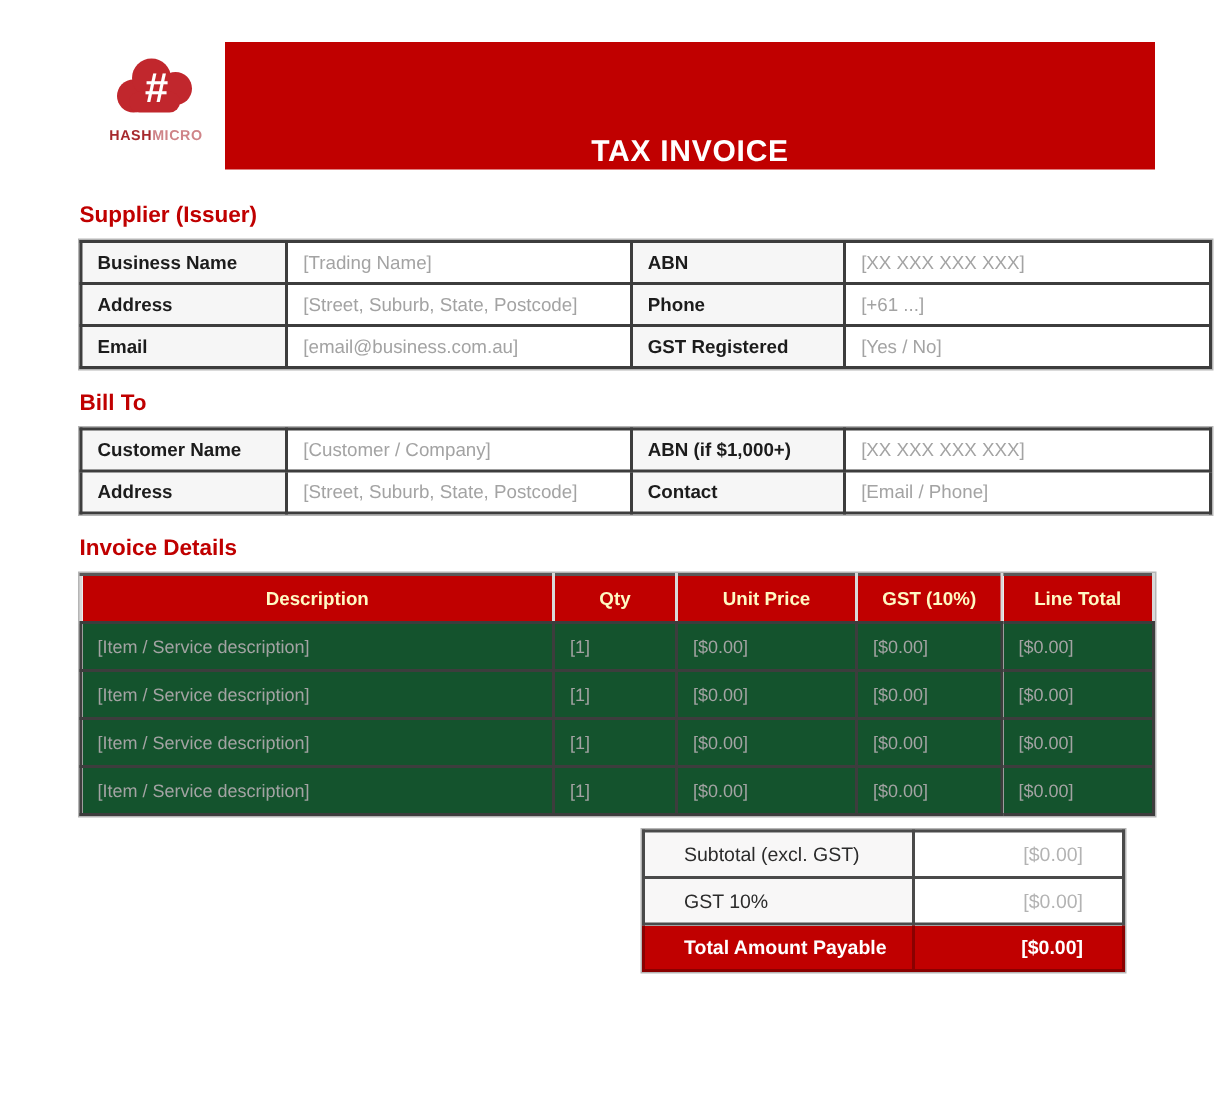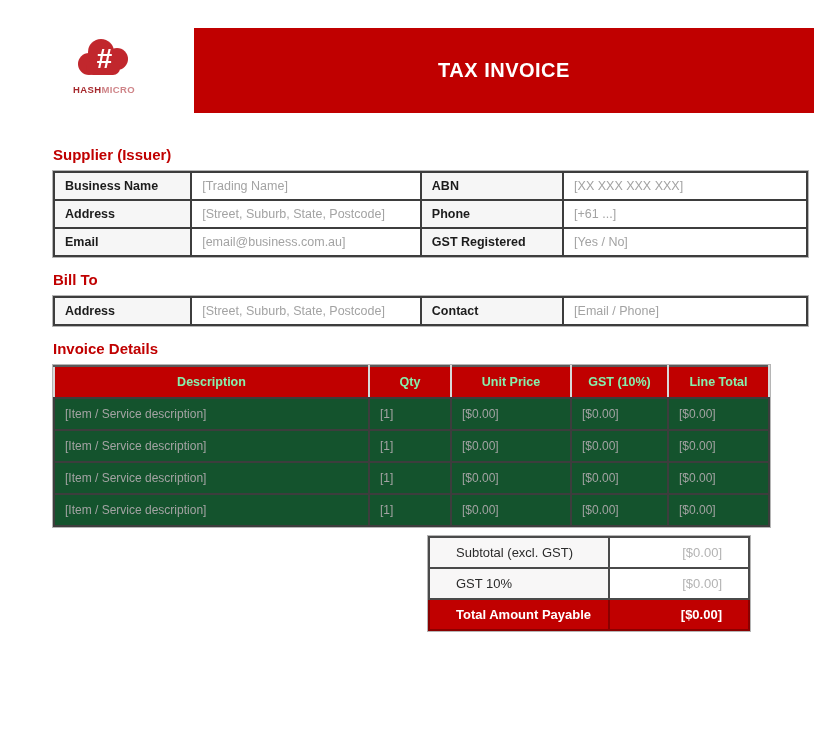--- a/index.html
+++ b/index.html
@@ -7,56 +7,56 @@
   body {
     font-family: "Liberation Sans", "DejaVu Sans", sans-serif;
     width: 816px; height: 738px; overflow: hidden;
   }
   .page { position: relative; width: 816px; height: 738px; background: #fff; }
 
   
   .header-area { position: relative; height: 113px; }
   .banner {
     position: absolute; left: 150px; top: 28px; width: 620px; height: 85px;
-    background: #c00000; display: flex; align-items: center; justify-content: center; margin-left: 44px;
+    background: #c00000; display: flex; align-items: flex-end; justify-content: center;
   }
   .banner h1 {
     color: #ffffff; font-size: 20px; font-weight: bold; letter-spacing: 0.5px;
   }
   .logo {
     position: absolute; left: 64px; top: 37px; width: 80px; text-align: center;
   }
   .logo .brand { font-size: 9.5px; font-weight: bold; letter-spacing: 0.4px; margin-top: 1px; white-space: nowrap; }
   .logo .brand .b1 { color: #a6292d; }
   .logo .brand .b2 { color: #cf8488; }
 
   
   .content { padding-left: 53px; }
   h2.section-heading {
     color: #c00000; font-size: 15px; font-weight: bold;
     margin: 14px 0 8px 0;
   }
-  .content > h2.first { margin-top: 33px; }
+  .content > h2.first { margin-top: 22px; }
 
   table { border-collapse: collapse; table-layout: fixed; }
   td, th { overflow: hidden; white-space: nowrap; }
 
   
   table.fields { width: 755px; box-shadow: 0 0 0 1px #b5b5b5; padding-left: 37px; }
   table.fields td {
     border: 2px solid #3d3d3d; font-size: 12.5px; padding: 5px 10px; height: 28px;
   }
   table.fields td.lbl { background: #f6f6f6; font-weight: bold; color: #1c1c1c; }
   table.fields td.val { background: #ffffff; color: #a3a3a3; }
   .cw1 { width: 135px; } .cw2 { width: 226px; } .cw3 { width: 140px; } .cw4 { width: 240px; }
 
   
   table.items { width: 715px; box-shadow: 0 0 0 1px #b5b5b5; }
   table.items th {
-    background: #c00000; color: #86efac; font-weight: bold; font-size: 12.5px;
+    background: #c00000; color: #fef9c3; font-weight: bold; font-size: 12.5px;
     text-align: center; padding: 8px 6px; height: 32px;
     border-top: 2px solid #5a5a5a; border-bottom: 2px solid #3d3d3d;
     border-left: 2px solid #d9d9d9; border-right: 2px solid #d9d9d9;
   }
   table.items td {
     border: 2px solid #3d3d3d; color: #a3a3a3; font-size: 12px;
     padding: 8px 10px; height: 32px; background: #14532d;
   }
   .iw1 { width: 315px; } .iw2 { width: 82px; } .iw3 { width: 120px; } .iw4 { width: 97px; } .iw5 { width: 101px; }
 
@@ -118,20 +118,26 @@
         <td class="val cw2">[email@business.com.au]</td>
         <td class="lbl cw3">GST Registered</td>
         <td class="val cw4">[Yes / No]</td>
       </tr>
     </tbody>
       </table>
 
     <h2 class="section-heading">Bill To</h2>
     <table class="fields">
       <tbody>
+          <tr>
+        <td class="lbl cw1">Customer Name</td>
+        <td class="val cw2">[Customer / Company]</td>
+        <td class="lbl cw3">ABN (if $1,000+)</td>
+        <td class="val cw4">[XX XXX XXX XXX]</td>
+      </tr>
       <tr>
         <td class="lbl cw1">Address</td>
         <td class="val cw2">[Street, Suburb, State, Postcode]</td>
         <td class="lbl cw3">Contact</td>
         <td class="val cw4">[Email / Phone]</td>
       </tr>
     </tbody>
       </table>
 
     <h2 class="section-heading">Invoice Details</h2>

